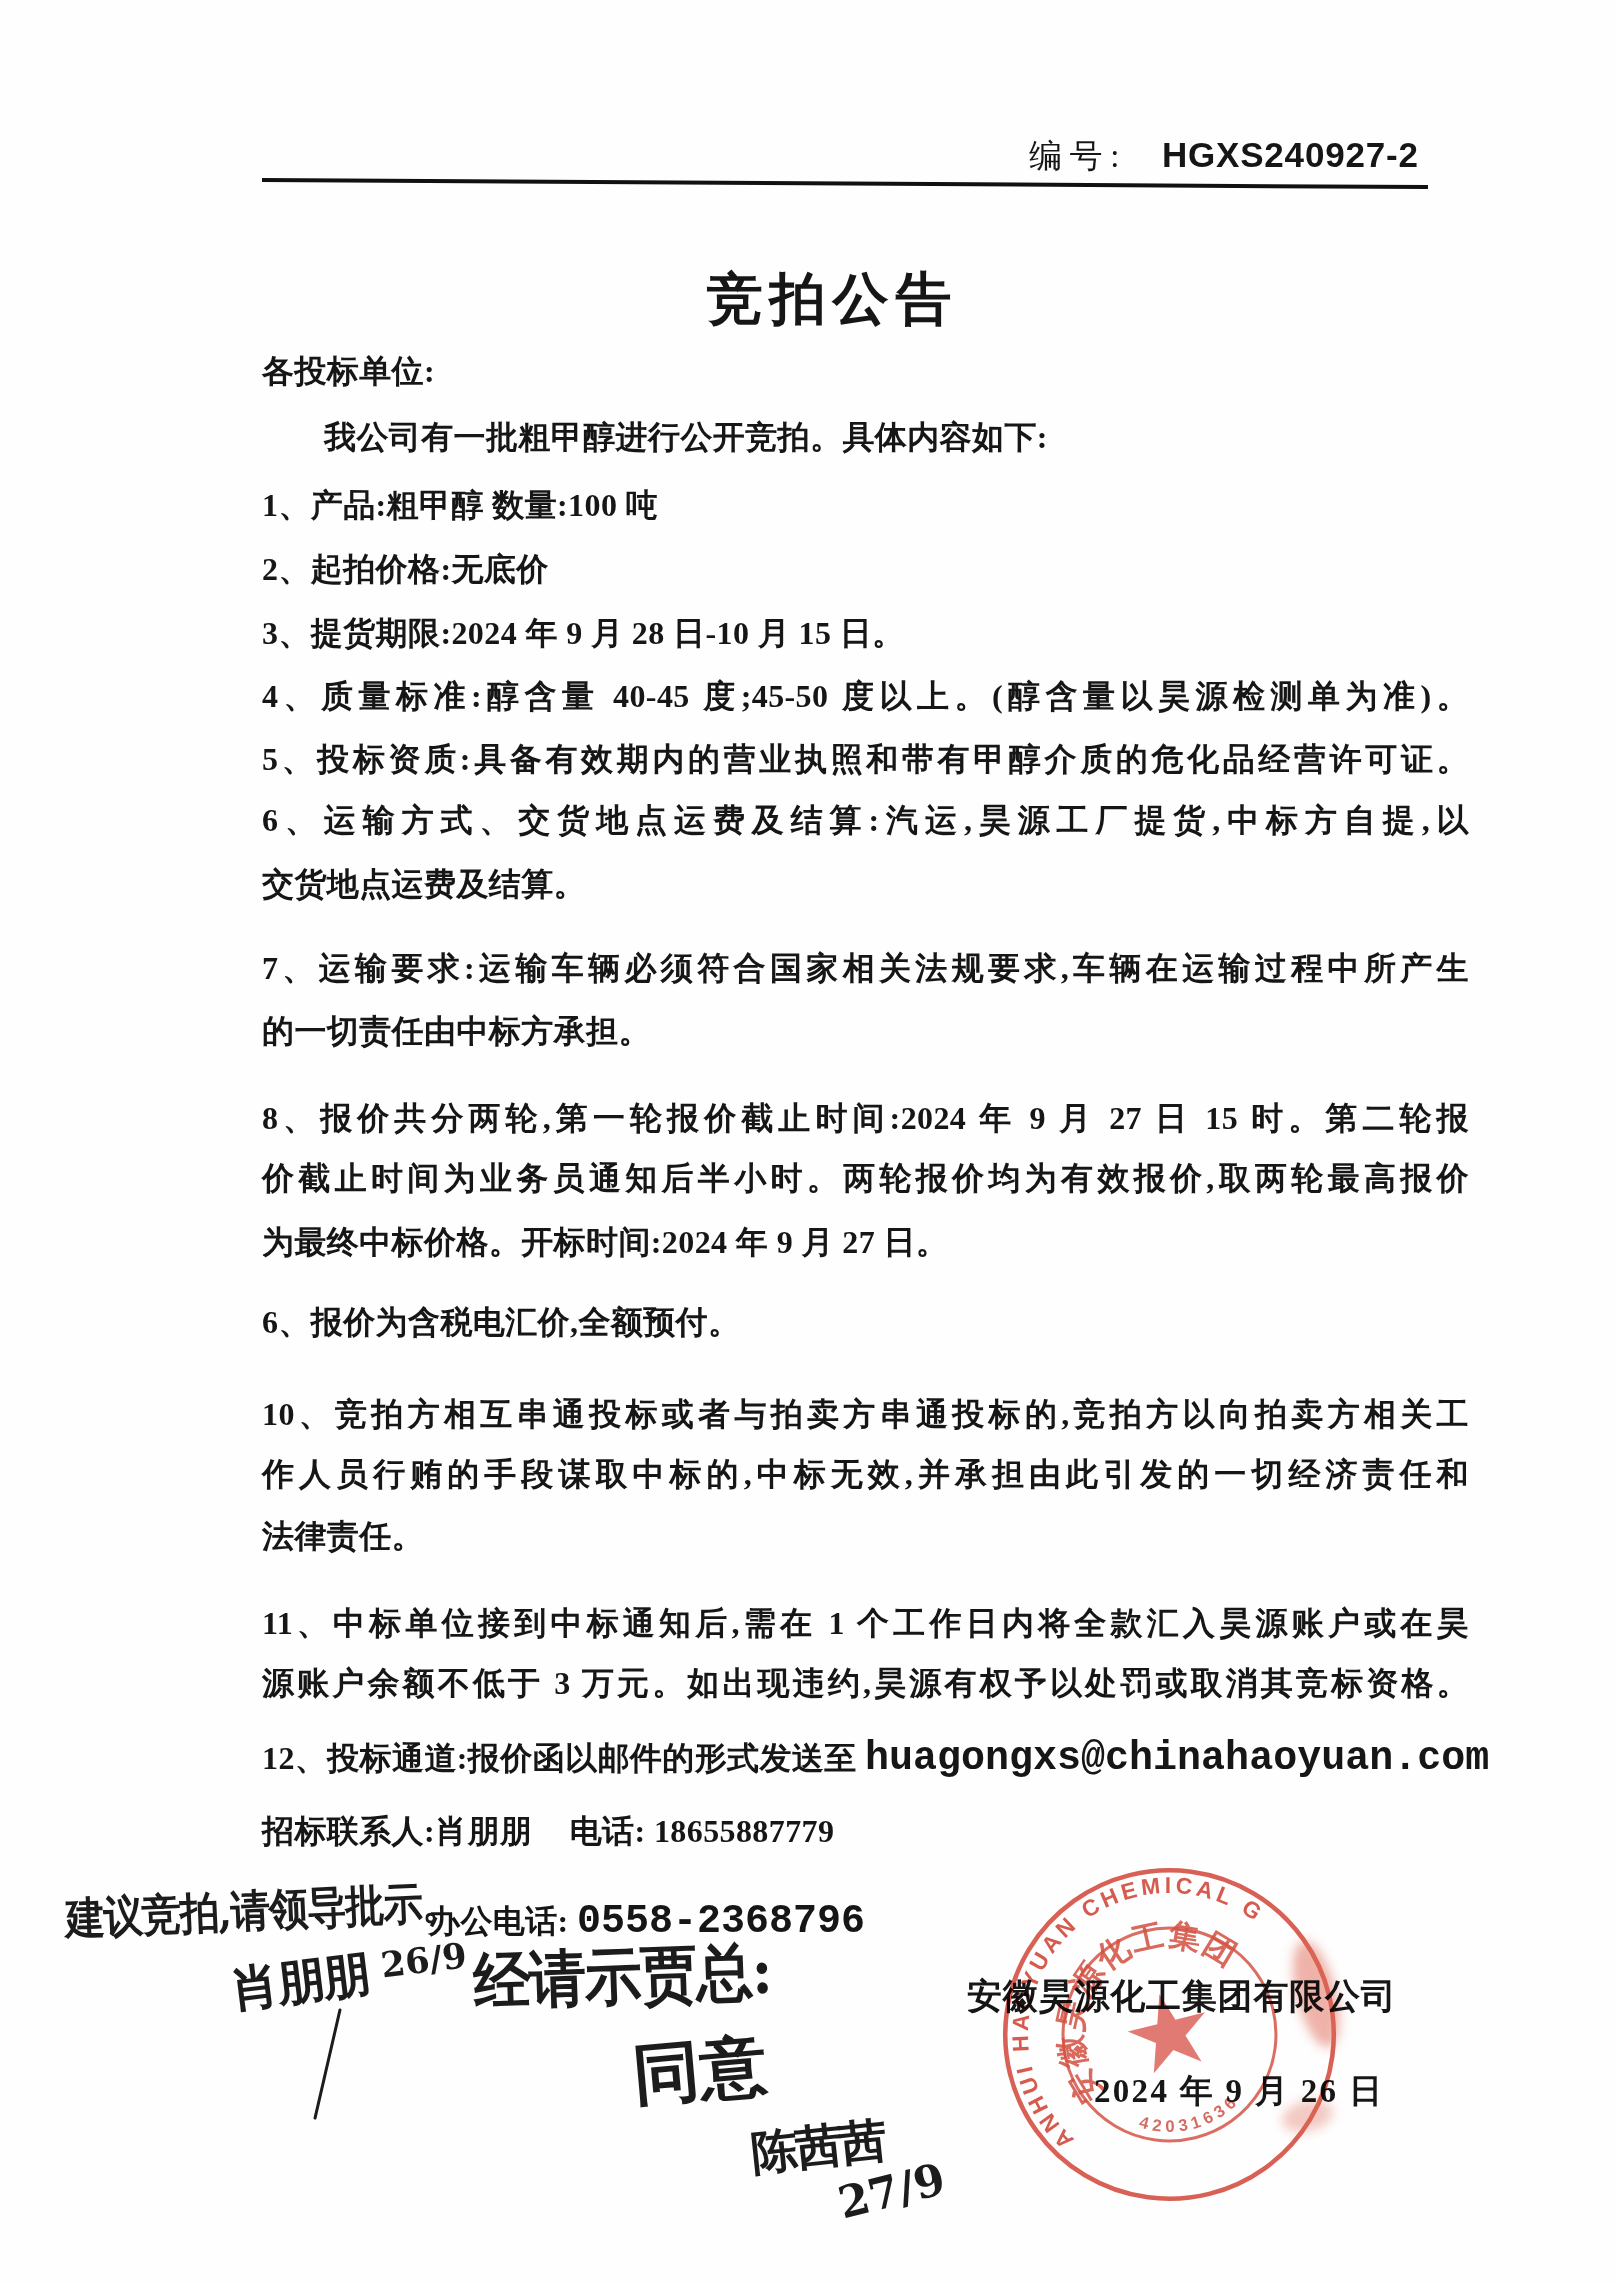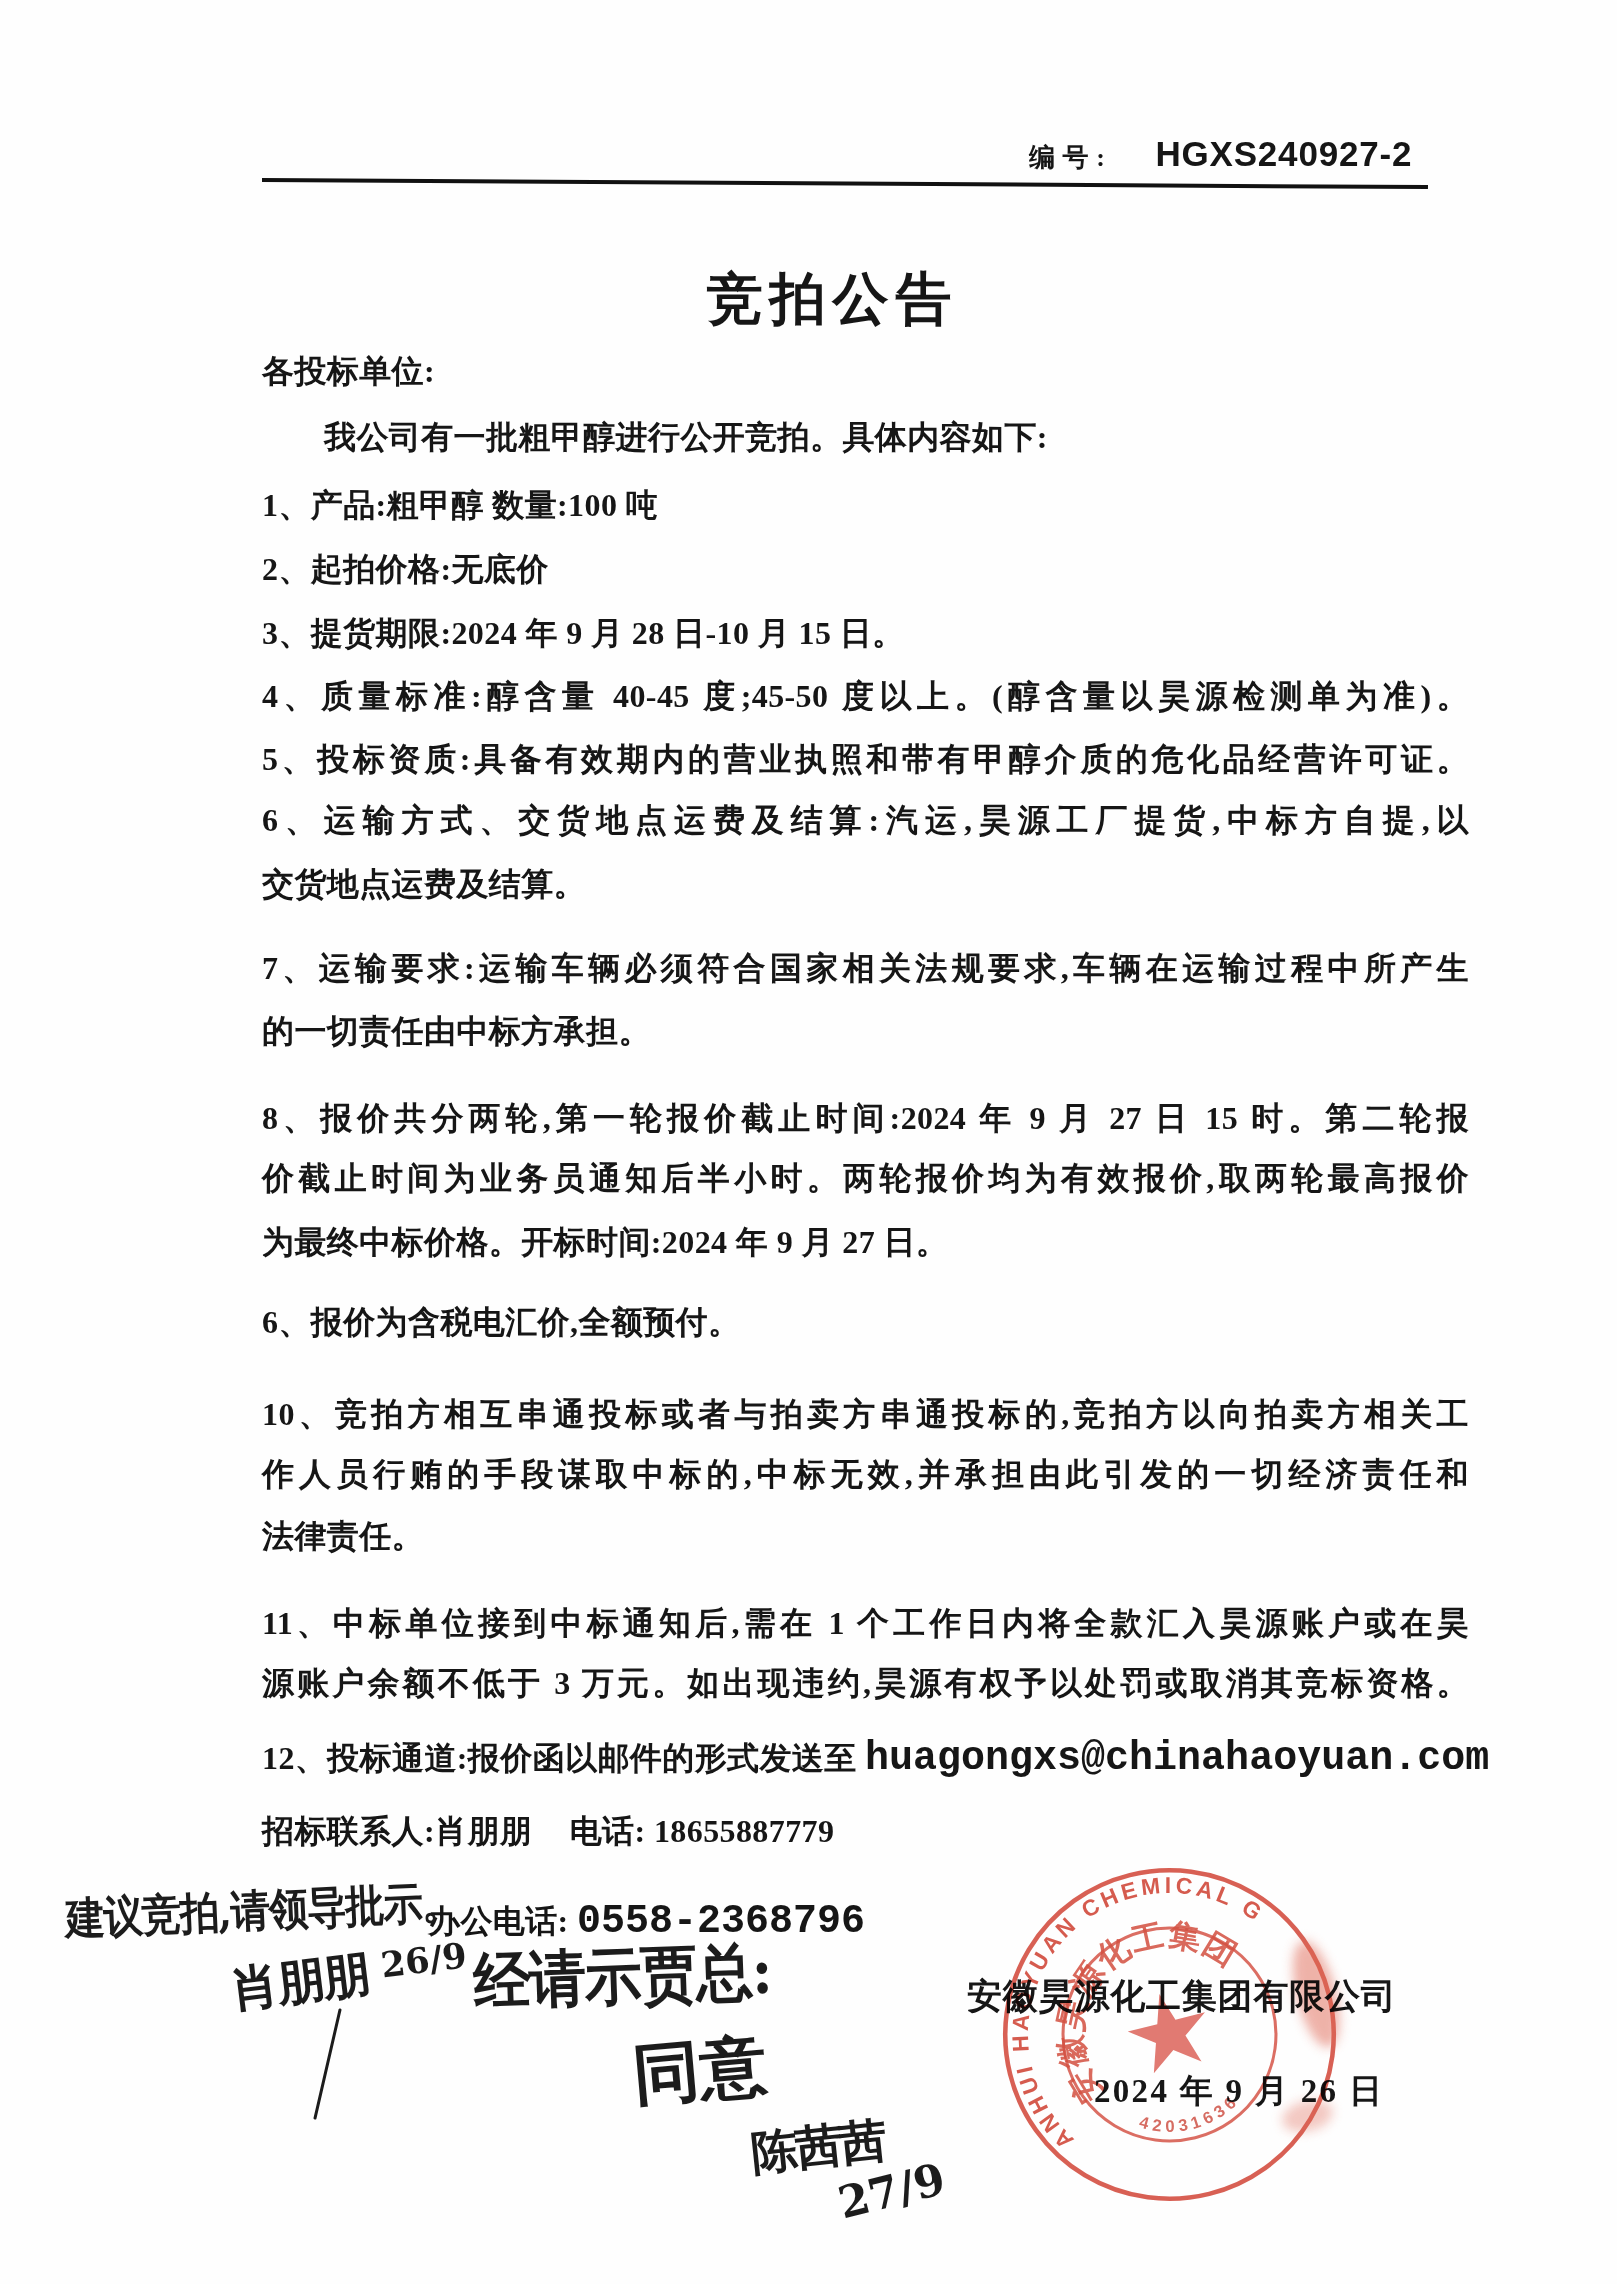--- a/index.html
+++ b/index.html
@@ -5,22 +5,22 @@
   * { margin:0; padding:0; box-sizing:border-box; }
   html,body { background:#ffffff; }
   .page {
     position:relative; width:1618px; height:2284px; overflow:hidden;
     background:#fefefe;
     font-family:"Liberation Serif","DejaVu Serif",serif;
     color:#161616;
   }
   
   .doc-number { position:absolute; top:134px; left:1029px; white-space:nowrap; }
-  .doc-number .lbl { font-size:26px; font-weight:700; letter-spacing:7.6px; }
-  .doc-number .num { font-size:35px; font-weight:700; margin-left:40px;
+  .doc-number .lbl { font-size:33px; font-weight:400; letter-spacing:7.6px; }
+  .doc-number .num { font-size:35px; font-weight:700; margin-left:32px;
     font-family:"Liberation Sans","DejaVu Sans",sans-serif; letter-spacing:0.8px; }
   .head-rule { position:absolute; top:178px; left:262px; width:1166px; height:3.8px;
     background:#111; transform:rotate(0.35deg); transform-origin:left center; }
   
   .title { position:absolute; top:262px; left:0; width:1618px; text-align:center;
     padding-left:47px; font-size:56px; font-weight:800; letter-spacing:6.9px; }
   
   .line { position:absolute; left:262px; width:1207px; font-size:32px; font-weight:600;
     line-height:38px; white-space:nowrap; letter-spacing:0.4px; }
   .line.wrapfill { white-space:normal; text-align:justify; text-align-last:justify; }

